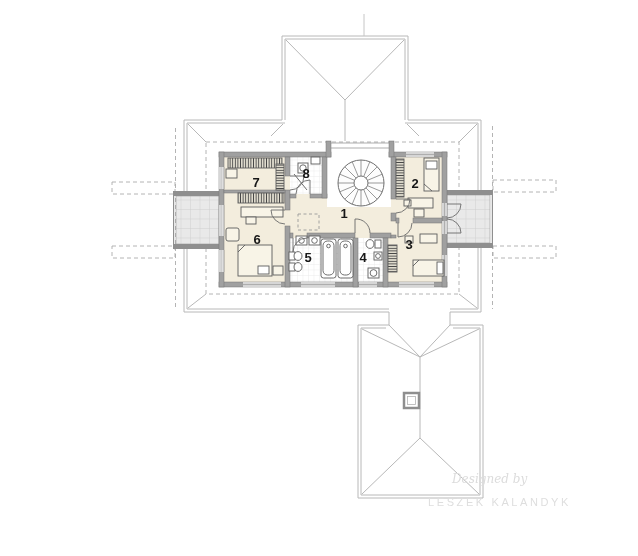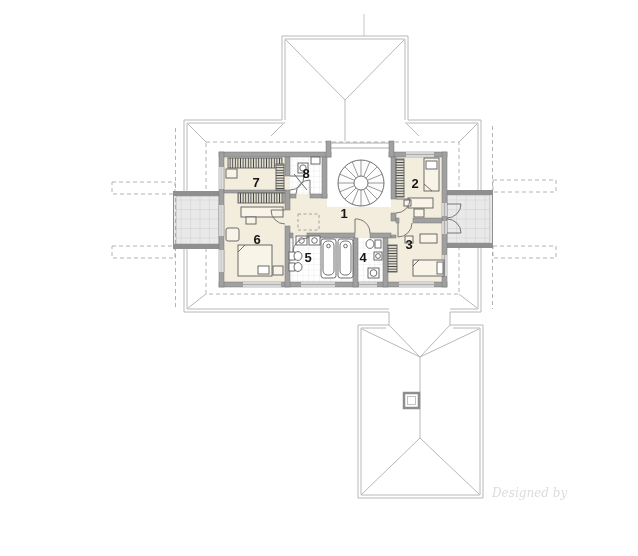--- a/index.html
+++ b/index.html
@@ -1,31 +1,32 @@
 <!DOCTYPE html>
 <html><head>
 <meta charset="utf-8">
 <style>
   html,body{margin:0;padding:0;background:#fff;}
   #stage{position:relative;width:638px;height:556px;background:#ffffff;overflow:hidden;
          font-family:"Liberation Sans",sans-serif;}
   #plan-svg{position:absolute;left:0;top:0;}
   .room-num{position:absolute;transform:translate(-50%,-50%);
             font:700 13px "Liberation Sans",sans-serif;color:#161616;z-index:5;}
-  .wm1{position:absolute;left:452px;top:486px;font:italic 12px "DejaVu Serif",serif;
-       color:#dcdcdc;z-index:1;margin-left:40px;}
+  .wm1{position:absolute;left:452px;top:472px;font:italic 12px "DejaVu Serif",serif;
+       color:#dcdcdc;z-index:1;}
   .wm2{position:absolute;left:428px;top:496px;font:400 11px "Liberation Sans",sans-serif;
        color:#dedede;letter-spacing:2.6px;z-index:1;}
 </style>
 </head>
 <body>
 
 <div id="stage">
 
   <div class="wm1">Designed by</div>
+  <div class="wm2">LESZEK KALANDYK</div>
 
   <svg id="plan-svg" width="638" height="556" viewBox="0 0 638 556">
     <defs>
       <pattern id="hv" patternUnits="userSpaceOnUse" width="2.6" height="8">
         <rect width="2.6" height="8" fill="#ece7d8"></rect>
         <line x1="1.3" y1="0" x2="1.3" y2="8" stroke="#474747" stroke-width="1"></line>
       </pattern>
       <pattern id="hh" patternUnits="userSpaceOnUse" width="8" height="2.6">
         <rect width="8" height="2.6" fill="#ece7d8"></rect>
         <line x1="0" y1="1.3" x2="8" y2="1.3" stroke="#474747" stroke-width="1"></line>

